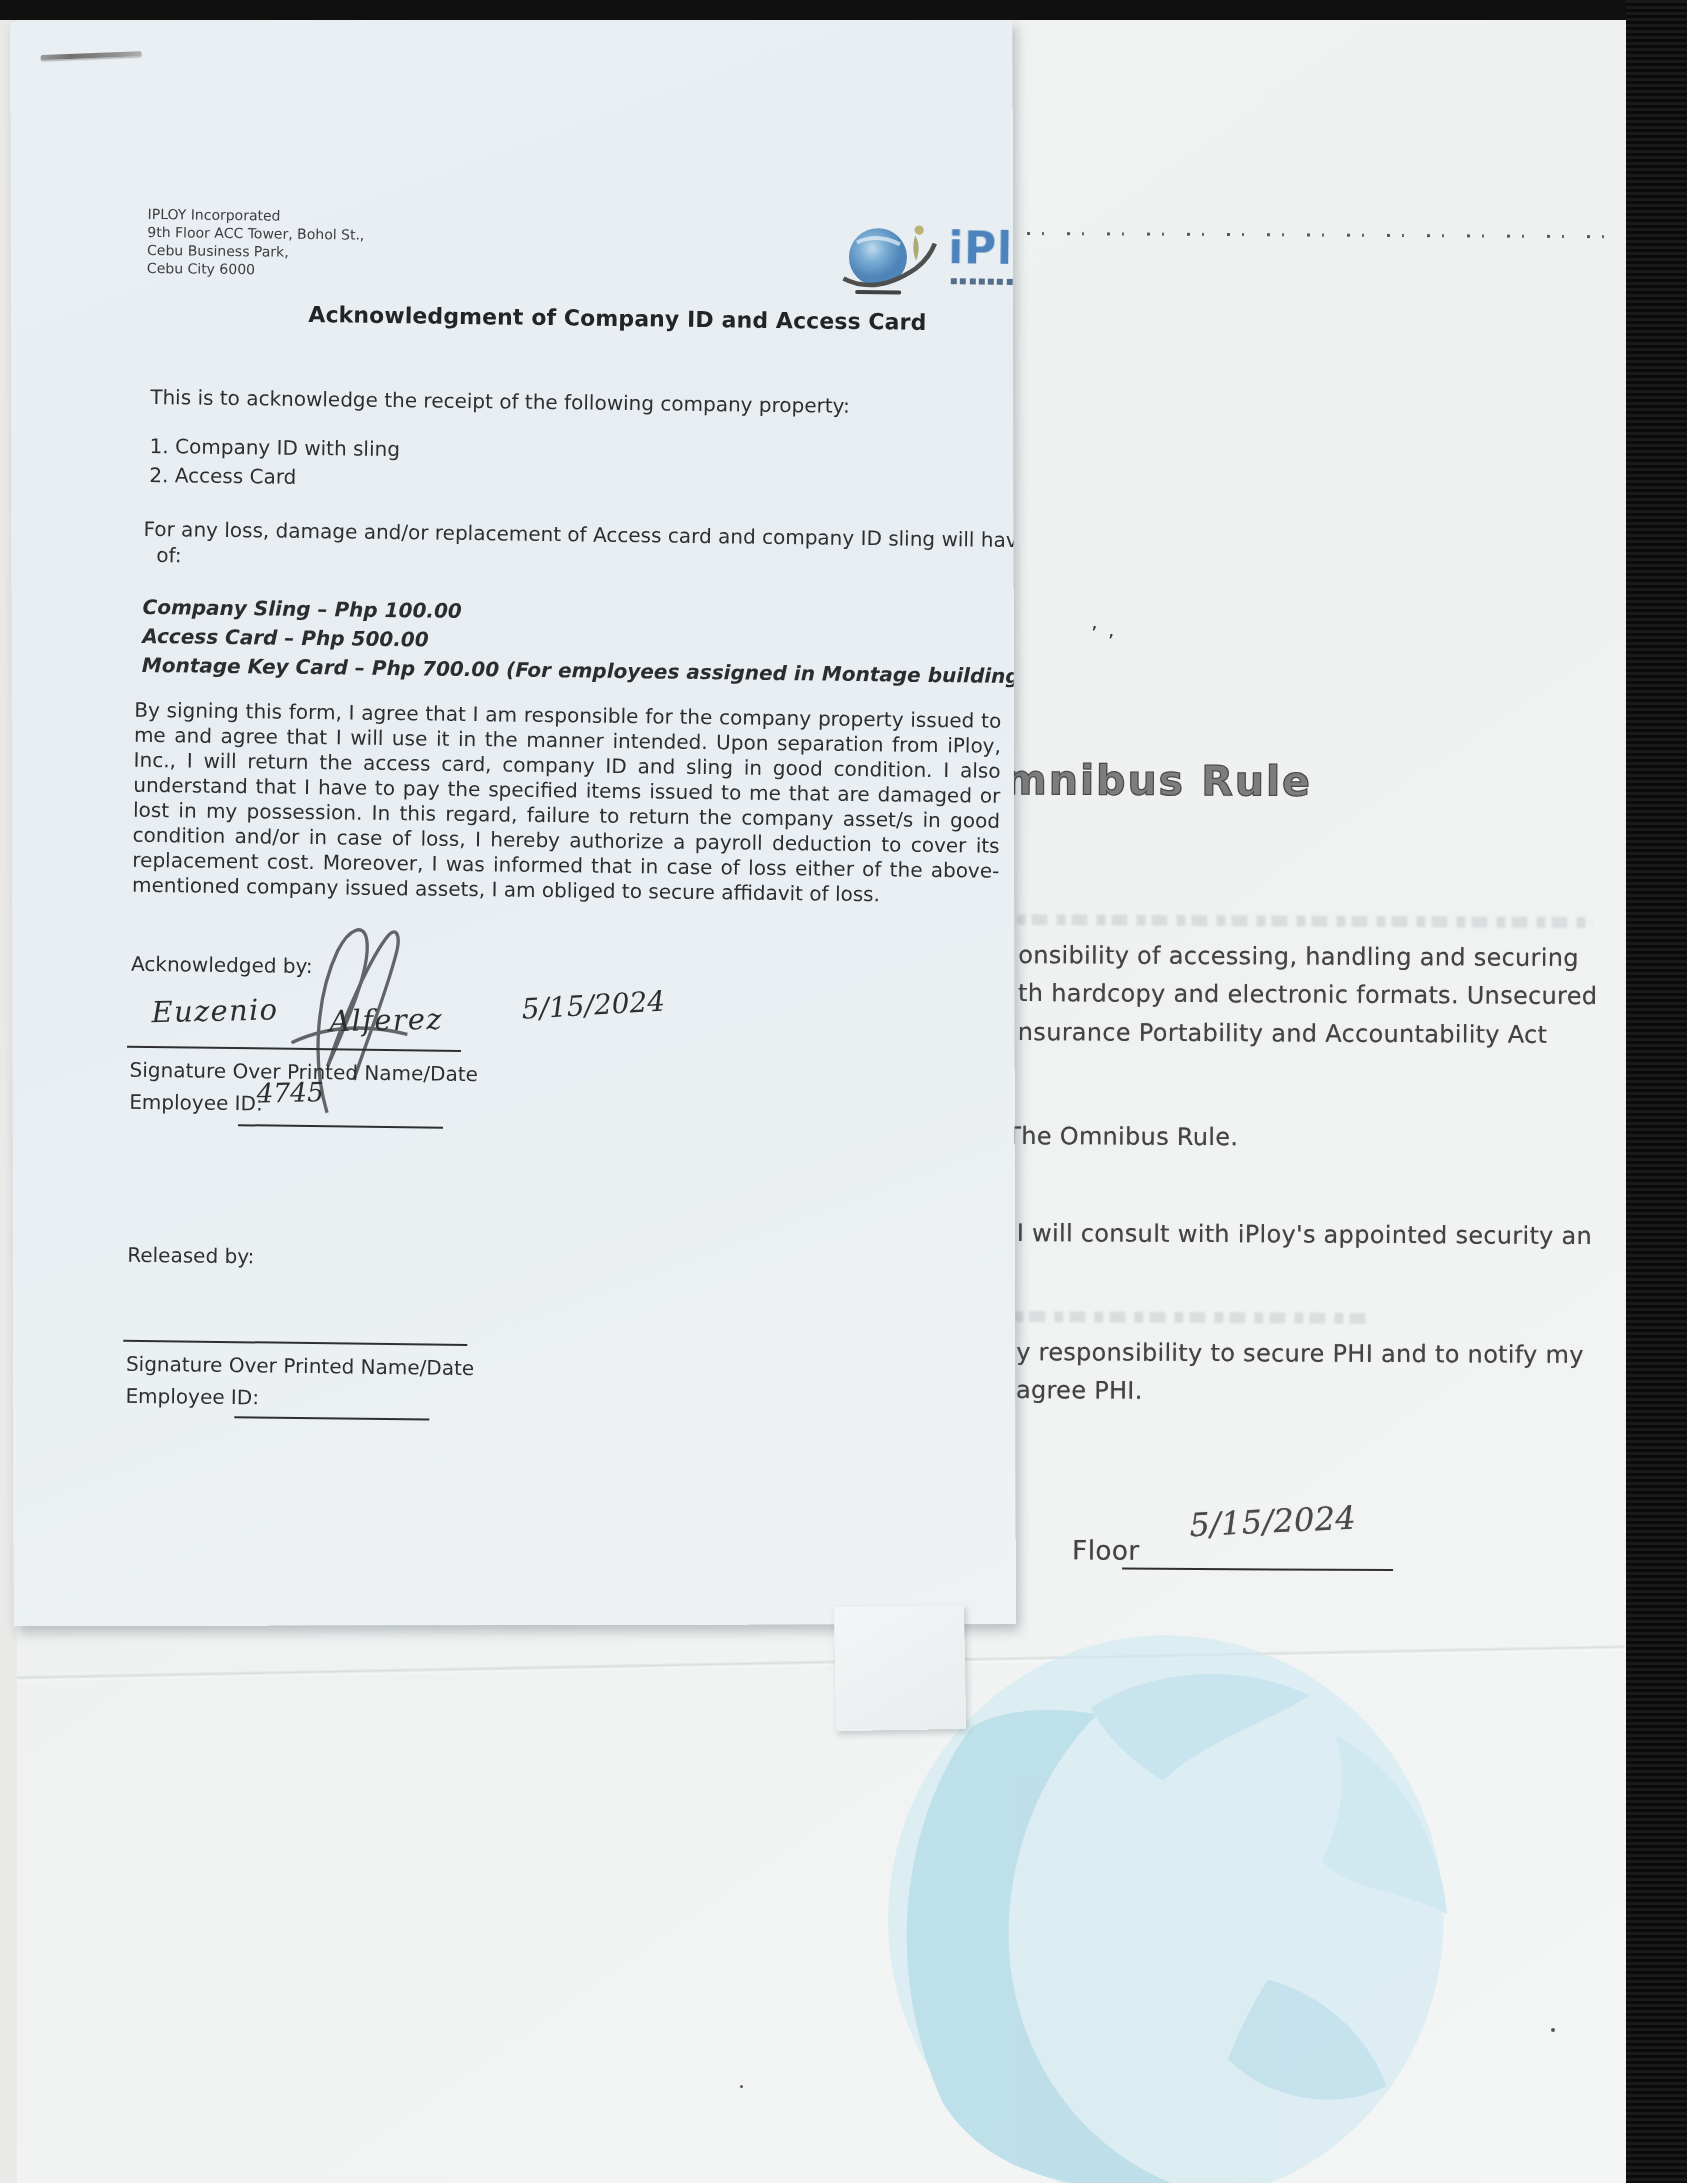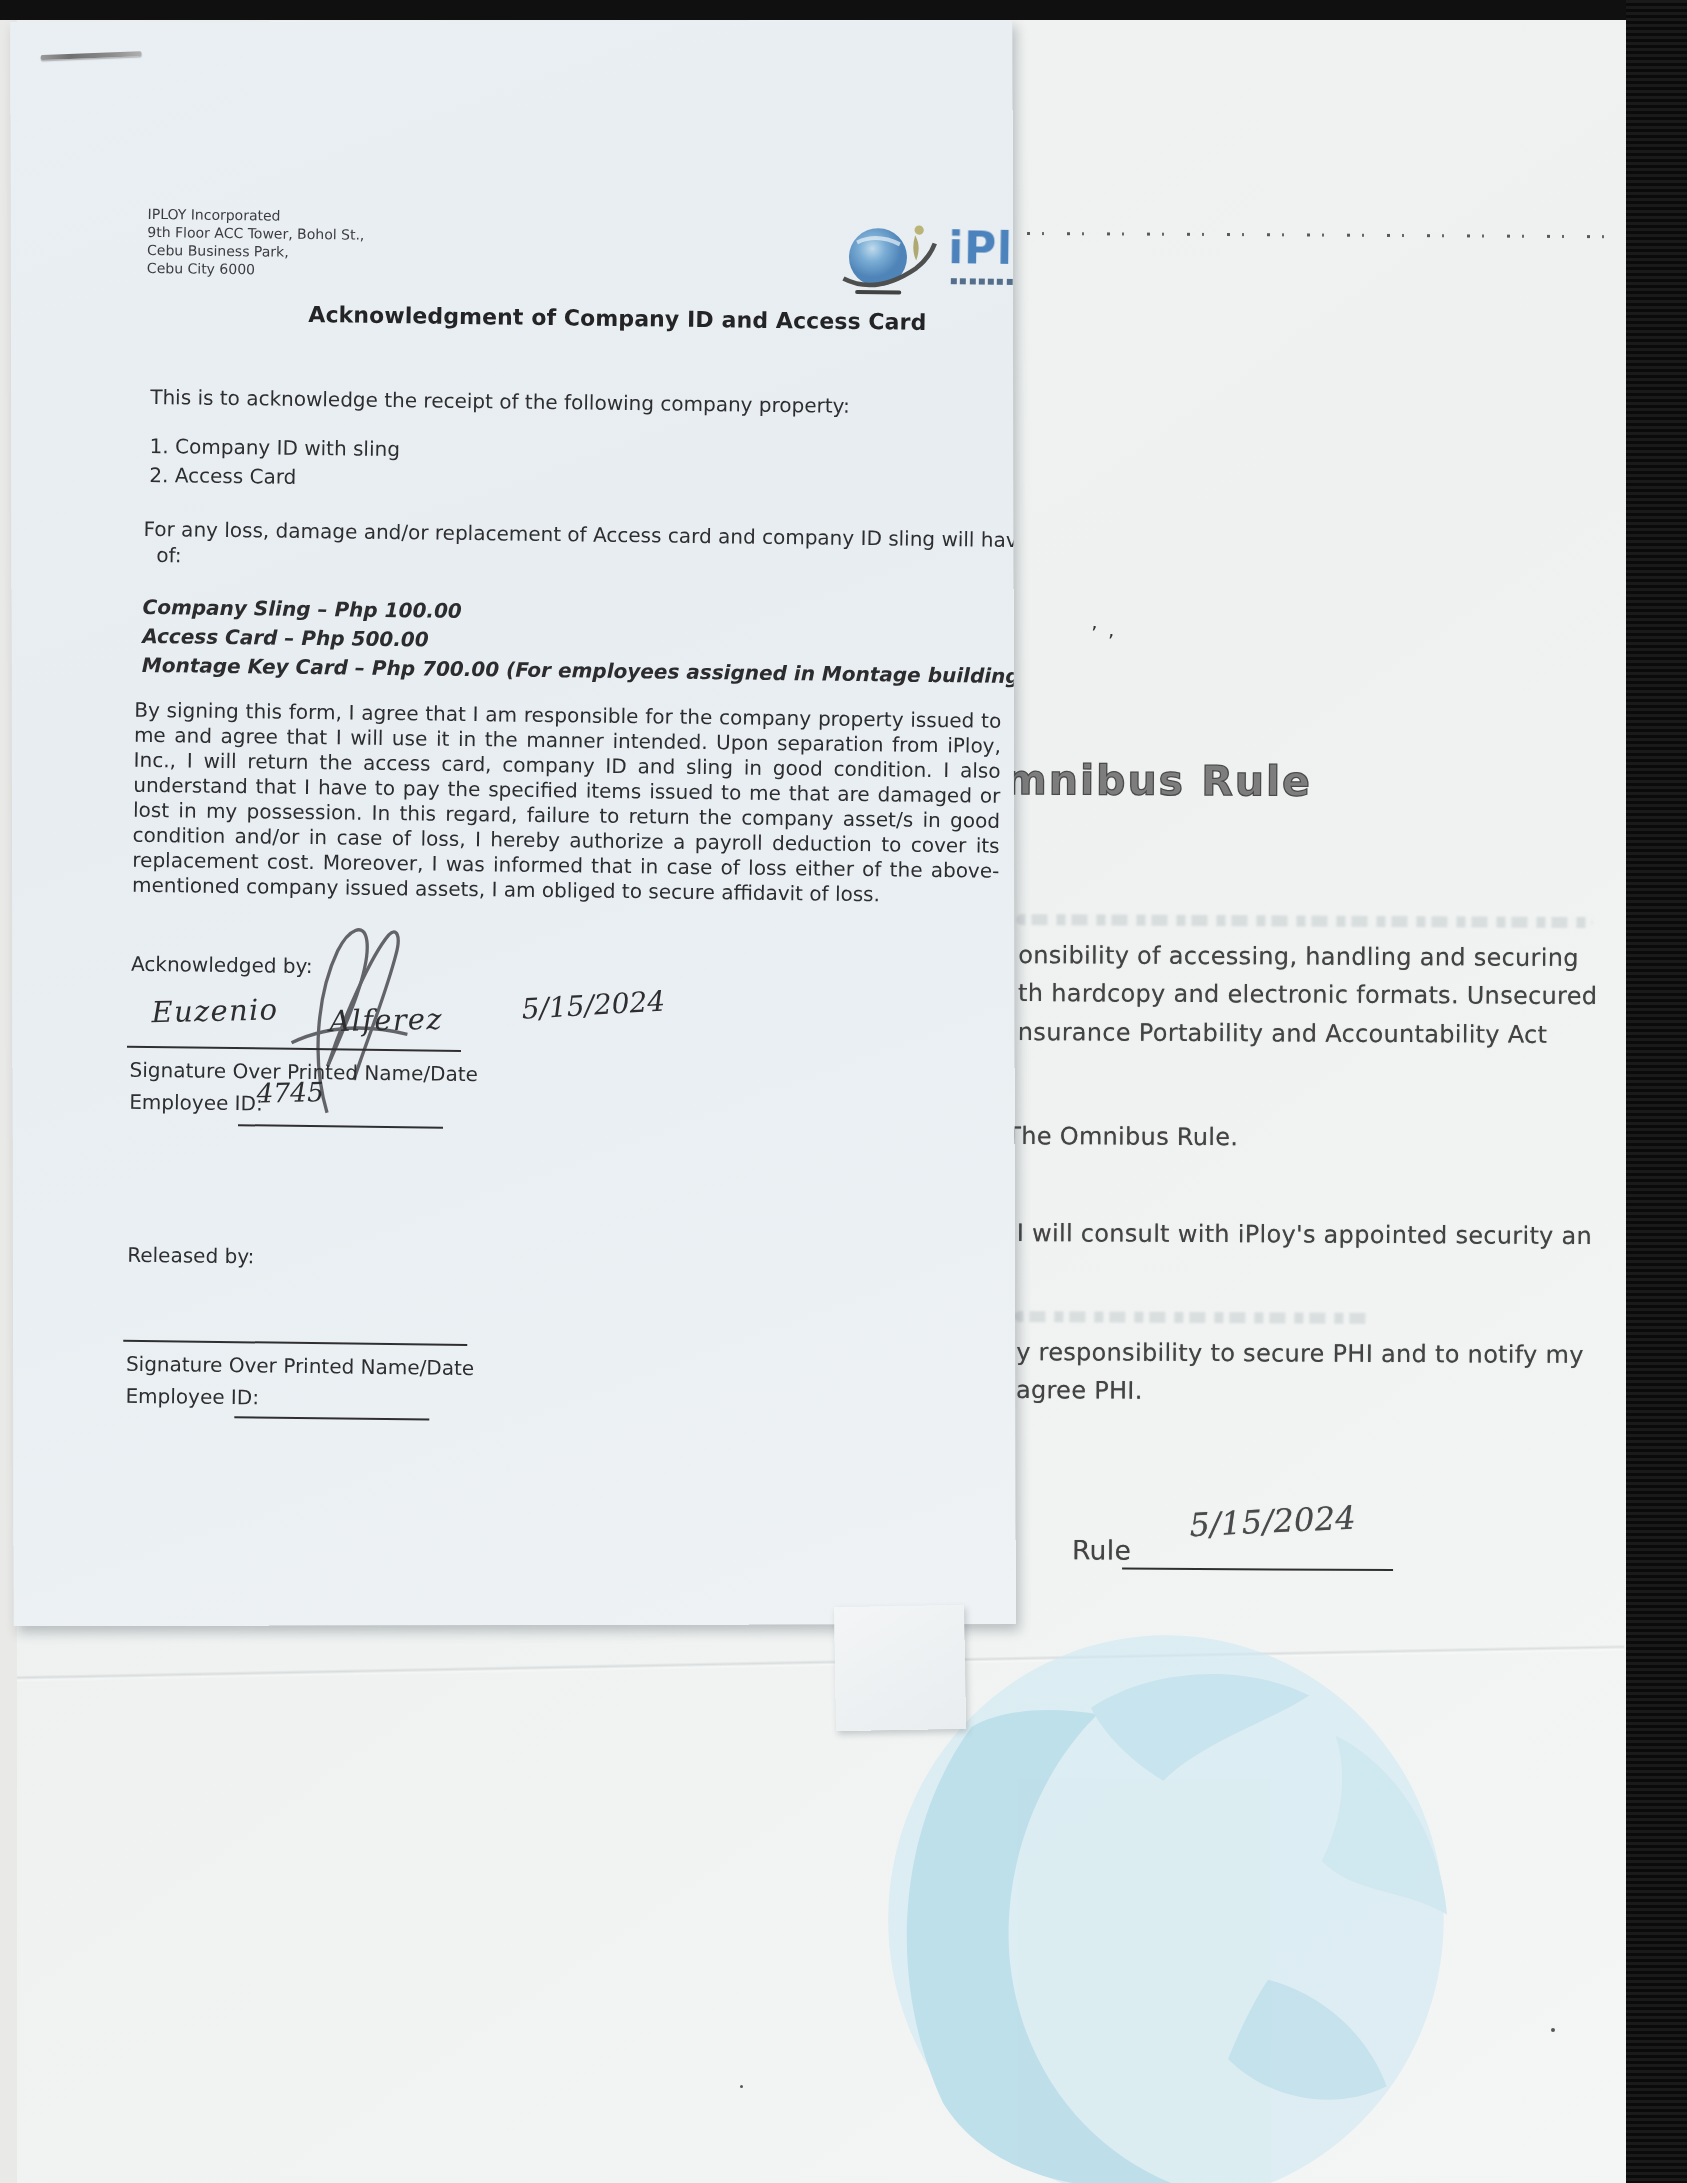--- a/index.html
+++ b/index.html
@@ -113,21 +113,21 @@
 
     <div class="bp-text" style="left:991px;top:1102px;">The Omnibus Rule.</div>
 
     <div class="bp-text" style="left:1002px;top:1199px;">I will consult with iPloy's appointed security an</div>
 
     <div class="ghost-line" style="left:1000px;top:1291px;width:357px;"></div>
 
     <div class="bp-text" style="left:1002px;top:1318px;">y responsibility to secure PHI and to notify my</div>
     <div class="bp-text" style="left:1002px;top:1356px;">agree PHI.</div>
 
-    <div class="bp-text" style="left:1059px;top:1514px;font-size:26.5px;">Rule</div>
+    <div class="bp-text" style="left:1059px;top:1514px;font-size:26.5px;">Floor</div>
     <div class="date-underline abs" style="left:1109px;top:1547px;width:271px;"></div>
     <div class="bp-text handwrite" style="left:1176px;top:1481px;font-size:32px;transform:rotate(-3deg);color:#4a4a4c;">5/15/2024</div>
 
     <div class="crease"></div>
 
     <svg class="abs" style="left:794px;top:1588px;" width="695" height="582" viewBox="0 0 1050 880">
       <g opacity="0.62">
         <ellipse cx="545" cy="470" rx="420" ry="430" fill="#cfe9f2"></ellipse>
         <path d="M 250 180 C 140 330 120 560 210 750 C 280 860 430 890 560 870
                  C 430 820 330 700 310 540 C 295 410 340 260 440 160 C 380 150 300 150 250 180 Z" fill="#9fd3e5"></path>

